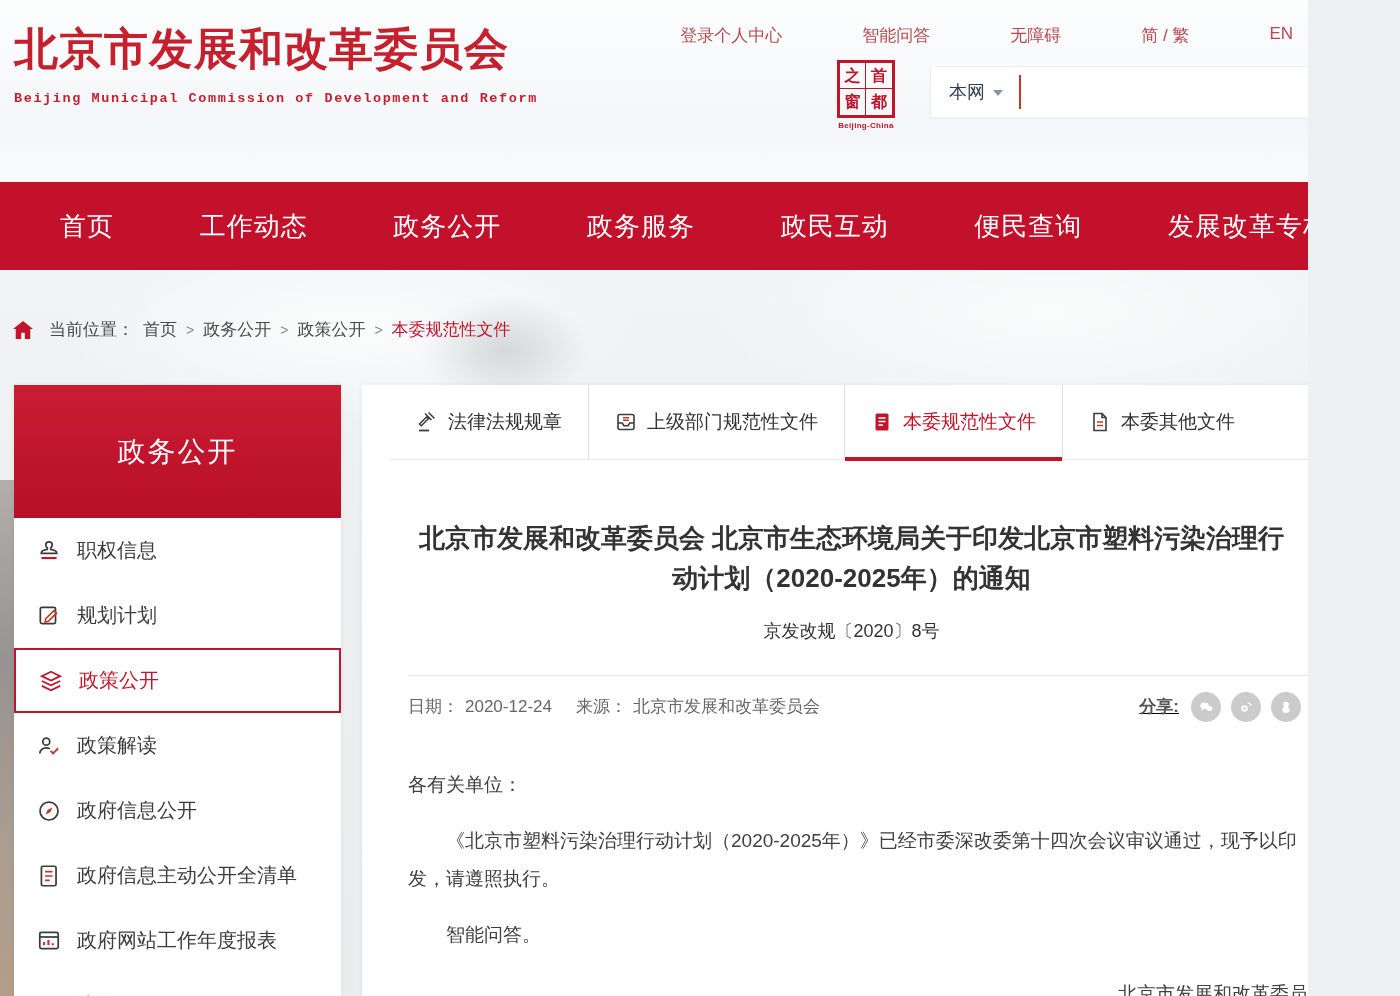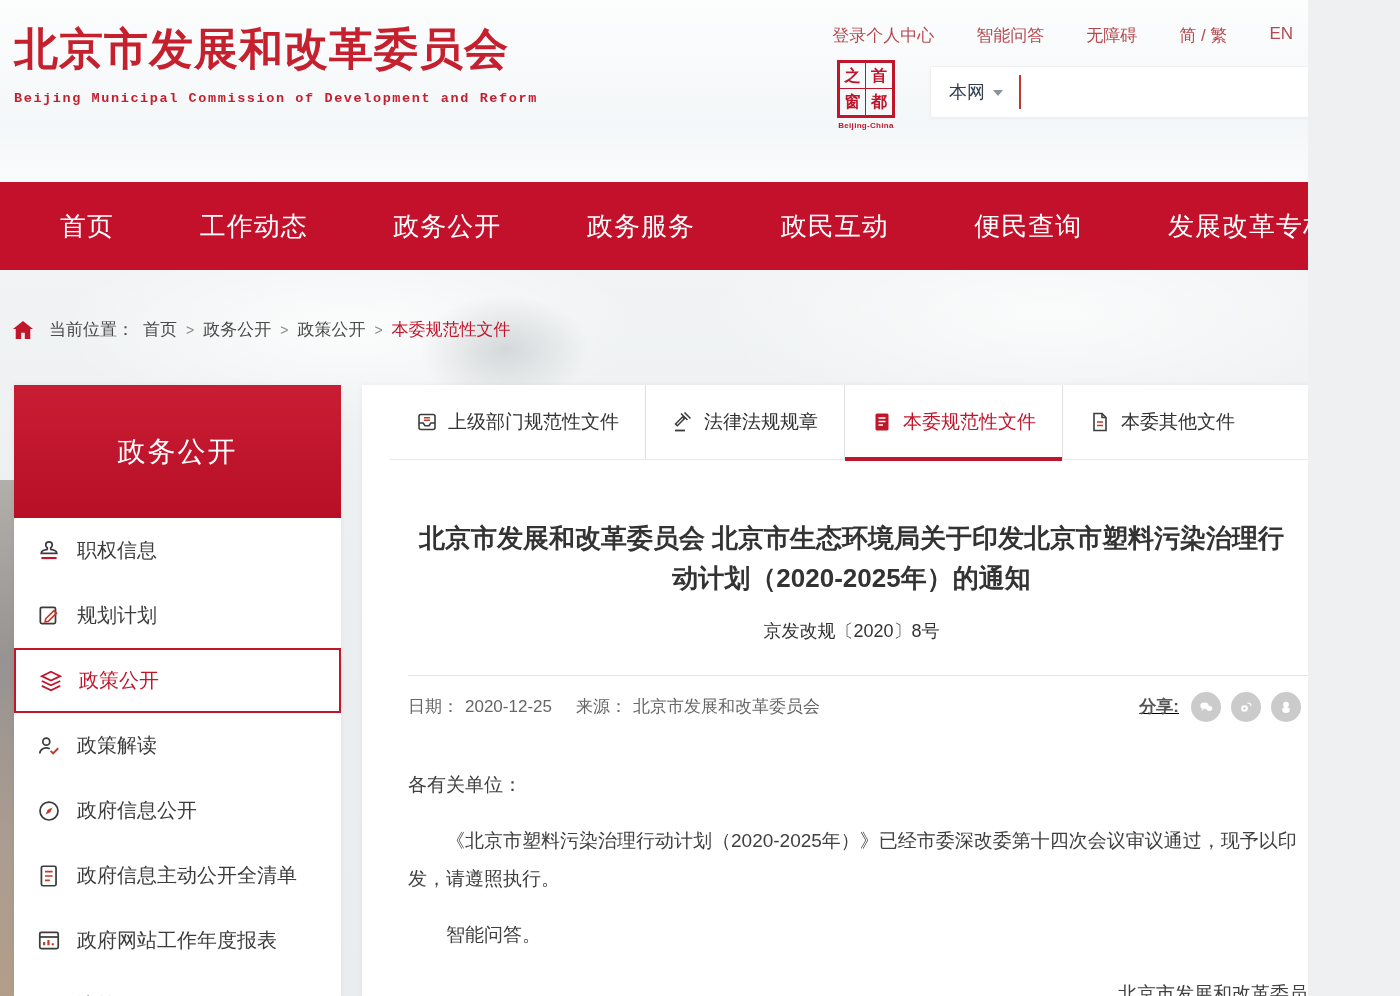--- a/index.html
+++ b/index.html
@@ -20,21 +20,21 @@
   .bg-left-strip { position:absolute; left:0; top:480px; width:14px; height:516px;
     background:linear-gradient(180deg, rgba(150,140,130,.45) 0%, rgba(110,100,95,.55) 35%, rgba(140,110,85,.5) 70%, rgba(160,120,80,.55) 100%), #c9cccd; }
   .bg-right-strip { position:absolute; left:1352px; top:575px; width:48px; height:421px;
     background:linear-gradient(180deg, rgba(140,160,160,.35) 0%, rgba(180,120,100,.5) 18%, rgba(150,90,80,.45) 45%, rgba(175,120,90,.55) 75%, rgba(150,95,70,.5) 100%), #d7d3cf; }
 
   
   .logo-block { position:absolute; left:14px; top:20px; z-index:2; }
   .logo-title { font-size:44px; font-weight:bold; color:#c5202e; letter-spacing:1px; }
   .logo-sub { margin-top:12px; font-family:"Liberation Mono","DejaVu Sans Mono",monospace;
     font-size:13.5px; font-weight:bold; color:#c5202e; letter-spacing:1.6px; }
-  .top-links { position:absolute; right:15px; top:24px; display:flex; gap:42px; z-index:2; }
+  .top-links { position:absolute; right:15px; top:24px; display:flex; gap:80px; z-index:2; }
   .top-links span { font-size:17px; color:#b5494f; cursor:pointer; white-space:nowrap; }
 
   .seal { position:absolute; left:835px; top:60px; width:62px; z-index:2; text-align:center; }
   .seal-box { width:58px; height:58px; border:3px solid #c0152b; margin:0 auto;
     display:grid; grid-template-columns:1fr 1fr; grid-template-rows:1fr 1fr; }
   .seal-box span { font-size:16px; font-weight:bold; color:#c0152b; display:flex;
     align-items:center; justify-content:center; line-height:1; }
   .seal-box span:nth-child(1){ border-right:1.5px solid #c0152b; border-bottom:1.5px solid #c0152b;}
   .seal-box span:nth-child(2){ border-bottom:1.5px solid #c0152b;}
   .seal-box span:nth-child(3){ border-right:1.5px solid #c0152b;}
@@ -252,32 +252,32 @@
       </svg>
       <span>决策目录</span>
     </div>
   </div>
 
   <div class="content">
 
     <div class="tabbar">
       <div class="tab">
         <svg width="22" height="22" viewBox="0 0 22 22">
+          <path d="M9 2.5l6.5 6.5M12.5 1.5l6 6M10.5 6L3.5 13l1.8 1.8 7-7z" fill="none" stroke="#3c3c3c" stroke-width="1.5"></path>
+          <line x1="3" y1="19.5" x2="13" y2="19.5" stroke="#3c3c3c" stroke-width="1.8"></line>
+        </svg>
+        <span>法律法规规章</span>
+      </div>
+      <div class="tab">
+        <svg width="22" height="22" viewBox="0 0 22 22">
           <rect x="3" y="3.5" width="16" height="15" rx="2" fill="none" stroke="#3c3c3c" stroke-width="1.6"></rect>
           <path d="M3 12h4.2l1.8 2.8h4L14.8 12H19" fill="none" stroke="#3c3c3c" stroke-width="1.6"></path>
           <path d="M8 6.8h6M8 9.3h6" stroke="#c0392b" stroke-width="1.5"></path>
         </svg>
         <span>上级部门规范性文件</span>
-      </div>
-      <div class="tab">
-        <svg width="22" height="22" viewBox="0 0 22 22">
-          <path d="M9 2.5l6.5 6.5M12.5 1.5l6 6M10.5 6L3.5 13l1.8 1.8 7-7z" fill="none" stroke="#3c3c3c" stroke-width="1.5"></path>
-          <line x1="3" y1="19.5" x2="13" y2="19.5" stroke="#3c3c3c" stroke-width="1.8"></line>
-        </svg>
-        <span>法律法规规章</span>
       </div>
       <div class="tab active">
         <svg width="22" height="22" viewBox="0 0 22 22">
           <rect x="4.5" y="2.5" width="13" height="17" rx="1.5" fill="#c0152b"></rect>
           <path d="M7.5 7h7M7.5 10.5h7M7.5 14h4.5" stroke="#fff" stroke-width="1.5"></path>
         </svg>
         <span>本委规范性文件</span>
       </div>
       <div class="tab">
         <svg width="22" height="22" viewBox="0 0 22 22">
@@ -289,21 +289,21 @@
       </div>
     </div>
 
     <h1 class="article-title">北京市发展和改革委员会 北京市生态环境局关于印发北京市塑料污染治理行动计划（2020-2025年）的通知</h1>
     <div class="doc-number">京发改规〔2020〕8号</div>
 
     <div class="meta-divider"></div>
     <div class="meta-row">
       <div class="meta-left">
         <span>日期：</span>
-          <span>2020-12-25</span>
+          <span>2020-12-24</span>
         <span class="gap"></span>
         <span>来源：</span>
           <span>北京市发展和改革委员会</span>
       </div>
       <div class="share">
         <span class="share-label">分享:</span>
         <div class="share-circle">
           <svg width="18" height="18" viewBox="0 0 30 30">
               <ellipse cx="12.5" cy="13" rx="7" ry="5.5" fill="#fff"></ellipse>
               <path d="M8.5 17.5l-1.3 3.6 3.8-2" fill="#fff"></path>

